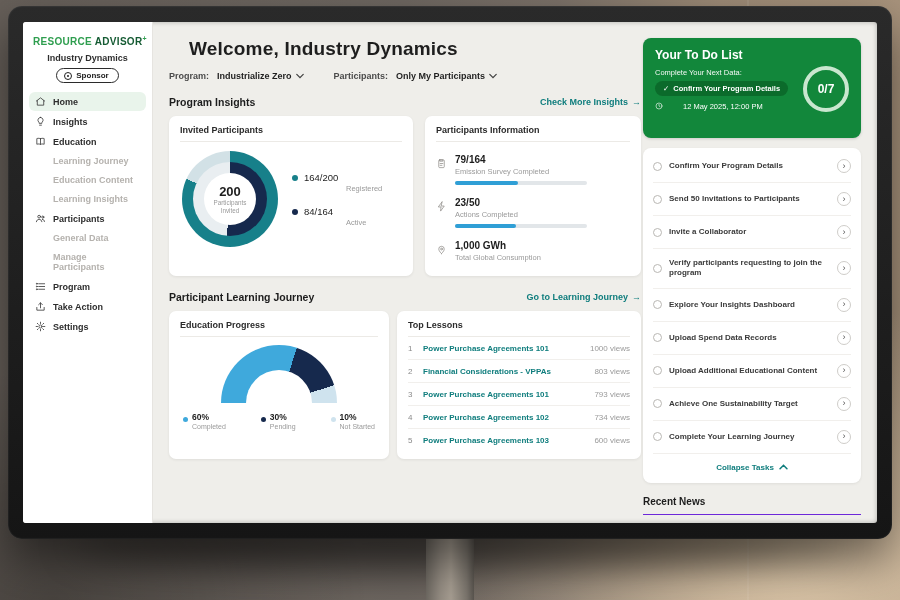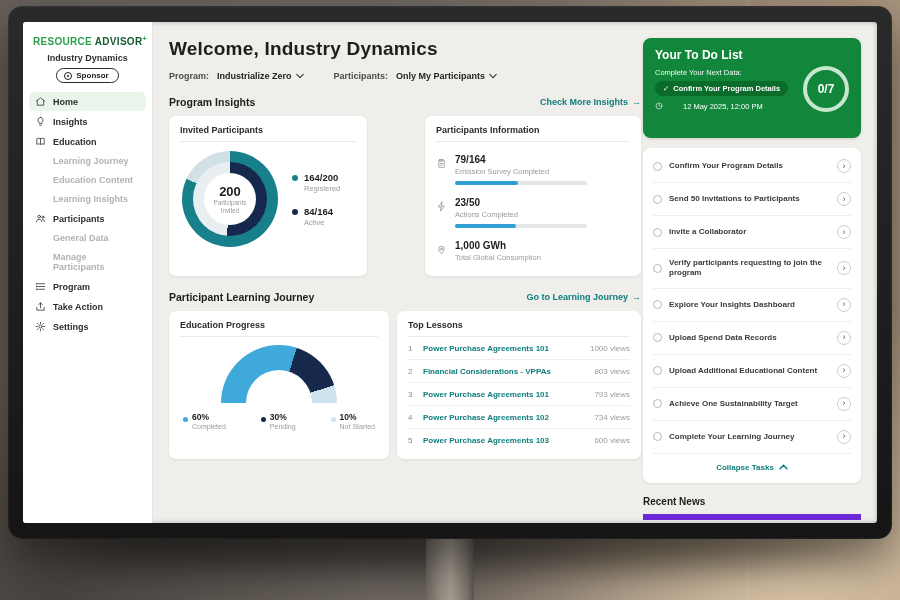--- a/index.html
+++ b/index.html
@@ -41,35 +41,35 @@
   .nav-item.active{background:var(--green-light,#e9f4eb);}
   .nav-item.sub{padding-left:24px;color:#b5b2ae;font-weight:600;}
   .nav-ic{width:11px;height:11px;flex:none;display:flex;align-items:center;justify-content:center;color:#3a3a3a;}
   .nav-ic svg{width:11px;height:11px;stroke:currentColor;fill:none;stroke-width:1.8;stroke-linecap:round;stroke-linejoin:round;}
 
   
   .content{position:absolute;left:130px;top:0;right:0;bottom:0;}
   .col-main{position:absolute;left:16px;top:0;width:472px;}
   .col-right{position:absolute;left:490px;top:16px;width:218px;}
 
-  .welcome{margin-top:16px;font-size:19px;font-weight:bold;color:#1e1e1e;letter-spacing:.2px;}
+  .welcome{margin-top:16px;font-size:19px;font-weight:bold;color:#1e1e1e;letter-spacing:.2px;margin-left:20px;}
   .filters{margin-top:11px;display:flex;align-items:center;gap:8px;font-size:9px;color:#4b4b4b;}
   .f-label{font-weight:600;}
   .f-value{font-weight:bold;color:#1f1f1f;display:flex;align-items:center;gap:4px;cursor:pointer;}
   .f-gap{width:14px;}
   .chev svg{width:8px;height:6px;stroke:#444;fill:none;stroke-width:1.6;stroke-linecap:round;}
 
   .section-head{margin-top:15px;display:flex;justify-content:space-between;align-items:center;}
   .s-title{font-size:10.5px;font-weight:bold;color:#1d1d1d;}
   .s-link{font-size:9px;font-weight:bold;color:var(--teal,#0f7d7d);display:flex;gap:4px;align-items:center;cursor:pointer;}
 
   .cards{display:flex;justify-content:space-between;margin-top:8px;}
   .card{background:#fff;border-radius:7px;padding:9px 11px;box-shadow:0 1px 3px rgba(0,0,0,.07);}
   .card-title{font-size:9px;font-weight:bold;color:#2b2b2b;padding-bottom:6px;border-bottom:1px solid #eceae6;}
-  #card-invited{width:198px;height:160px;}
+  #card-invited{width:244px;height:160px;}
   #card-info{width:216px;height:160px;}
   #card-edu{width:220px;height:148px;}
   #card-lessons{width:244px;height:148px;}
 
   
   .donut-row{display:flex;align-items:center;gap:14px;margin-top:9px;padding-left:2px;}
   .donut{position:relative;width:96px;height:96px;flex:none;}
   .d-outer{position:absolute;inset:0;border-radius:50%;
     background:conic-gradient(var(--chart-teal,#17808a) 0 295deg, #d2e1e6 295deg 360deg);}
   .d-mid{position:absolute;inset:11px;border-radius:50%;
@@ -78,22 +78,22 @@
     align-items:center;justify-content:center;text-align:center;}
   .d-val{font-size:13px;font-weight:bold;color:#1d1d1d;}
   .d-lab{font-size:6.3px;color:#9a9a9a;line-height:1.25;width:44px;}
   .legend{display:flex;flex-direction:column;gap:13px;}
   .leg{display:flex;gap:6px;}
   .dot{width:6px;height:6px;border-radius:50%;margin-top:3px;flex:none;}
   .dot.teal{background:var(--chart-teal,#17808a);}
   .dot.navy{background:var(--chart-navy,#16294d);}
   .dot.blue{background:var(--chart-blue,#3fa9dc);}
   .dot.pale{background:var(--chart-pale,#cfe3ee);}
-  .leg-v{font-size:9.5px;font-weight:bold;color:#1d1d1d;}
-  .leg-l{font-size:7.5px;color:#9a9a9a;margin-top:1px;}
+  .leg-v{font-size:9.5px;font-weight:normal;color:#1d1d1d;}
+  .leg-l{font-size:7.5px;color:#9a9a9a;margin-top:1px;margin-left:42px;}
 
   
   .info-row{display:flex;gap:8px;margin-top:12px;align-items:flex-start;}
   .info-ic{width:11px;height:11px;color:#8d8b87;flex:none;margin-top:1px;}
   .info-ic svg{width:11px;height:11px;stroke:currentColor;fill:none;stroke-width:1.6;stroke-linecap:round;stroke-linejoin:round;}
   .info-v{font-size:10px;font-weight:bold;color:#1d1d1d;}
   .info-l{font-size:7.5px;color:#9a9a9a;margin-top:2px;}
   .bar{margin-top:5px;width:132px;height:4px;border-radius:2px;background:#e2e6e9;}
   .fill{height:100%;border-radius:2px;background:var(--progress-blue,#2f9fd6);}
 
@@ -134,21 +134,21 @@
 
   .tasks-card{margin-top:10px;background:#fff;border-radius:8px;padding:2px 10px;box-shadow:0 1px 3px rgba(0,0,0,.07);}
   .task{display:flex;align-items:center;gap:7px;padding:9px 0;border-bottom:1px solid #f1efec;cursor:pointer;}
   .t-check{width:9px;height:9px;border:1.2px solid #b9b7b3;border-radius:50%;flex:none;}
   .t-label{flex:1;font-size:8px;font-weight:bold;color:#3a3a3a;line-height:1.3;}
   .t-go{width:14px;height:14px;border:1px solid #cfcdc9;border-radius:50%;display:flex;align-items:center;
     justify-content:center;font-size:9px;color:#555;flex:none;line-height:1;}
   .task.collapse{justify-content:center;border-bottom:none;color:var(--teal,#0f7d7d);font-size:8px;font-weight:bold;gap:5px;}
   .task.collapse svg{width:9px;height:6px;stroke:var(--teal,#0f7d7d);fill:none;stroke-width:1.8;stroke-linecap:round;}
 
-  .news-title{margin-top:13px;font-size:10px;font-weight:bold;color:#1d1d1d;padding-bottom:7px;border-bottom:6px solid #6d28d9;}
+  .news-title{margin-top:13px;font-size:10px;font-weight:bold;color:#1d1d1d;padding-bottom:7px;border-bottom:1px solid #6d28d9;}
 </style>
 </head>
 <body>
 
 <div class="wall"></div>
 <div class="wall-seam"></div>
 <div class="floor-shadow"></div>
 <div class="stand"></div>
 
 <div class="monitor">

